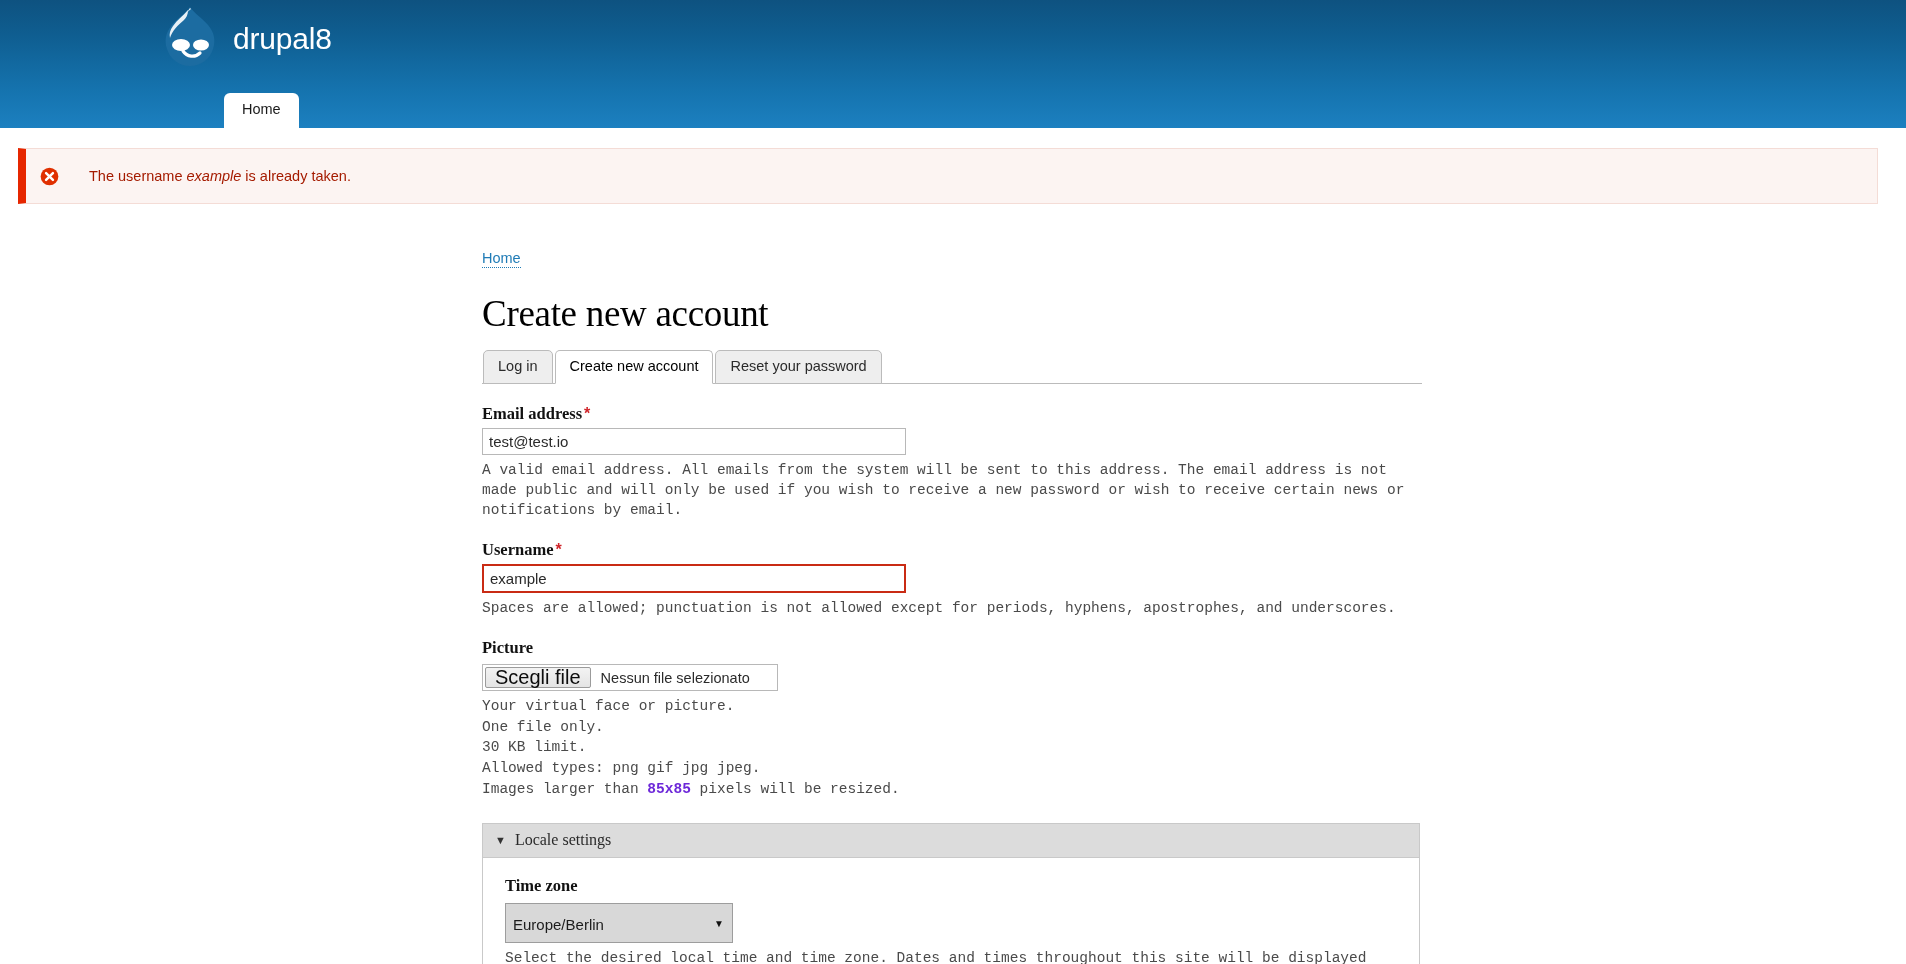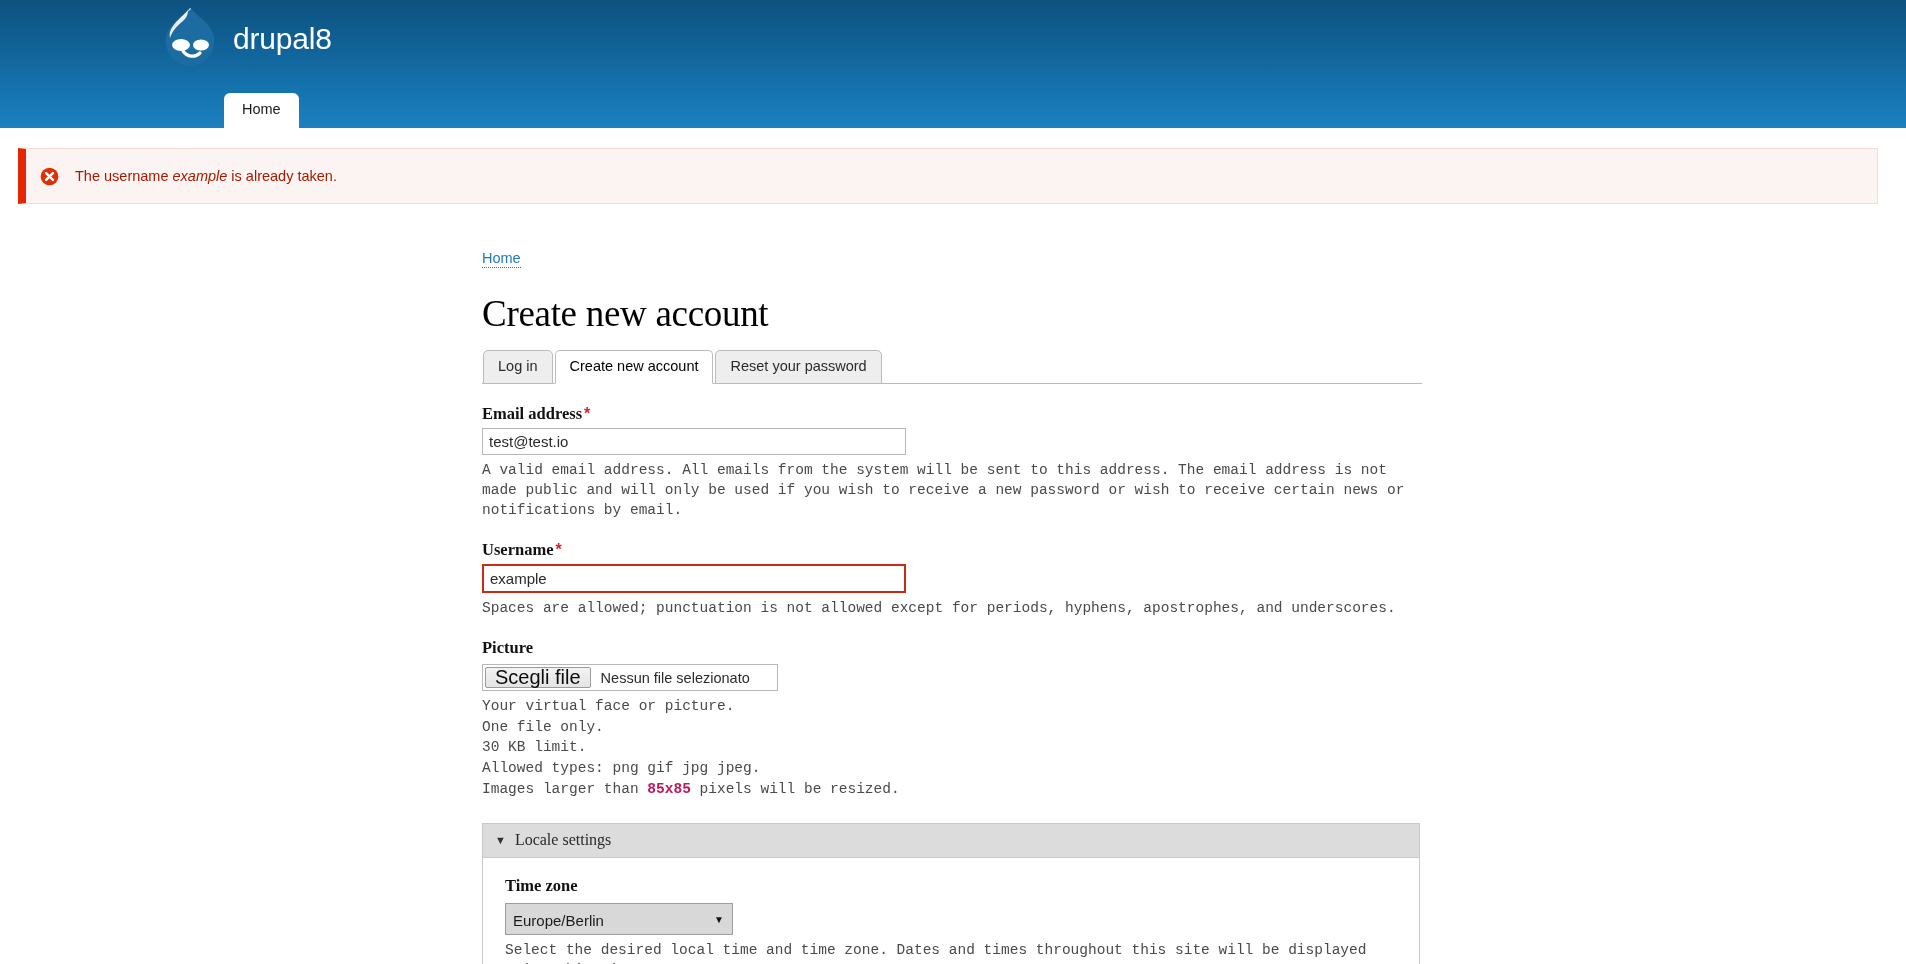--- a/index.html
+++ b/index.html
@@ -81,21 +81,21 @@
     background: #fff;
   }
   .message-error {
     margin: 0 28px 0 18px;
     background: #fcf4f2;
     border: 1px solid #f4dcd6;
     border-left: 8px solid #e62600;
     padding: 14px 10px 14px 14px;
     display: flex;
     align-items: center;
-    gap: 16px;
+    gap: 30px;
     min-height: 26px;
   }
   .error-icon {
     flex: 0 0 auto;
     width: 19px;
     height: 19px;
     display: block;
   }
   .message-error-text {
     font-family: "Liberation Sans", "DejaVu Sans", sans-serif;
@@ -202,21 +202,21 @@
     height: 29px;
   }
   .description {
     font-family: Liberation Mono, monospace;
     font-size: 14.5px;
     color: #4a4a4a;
     line-height: 1.38;
     margin: 5px 0 0 0;
     max-width: 940px;
   }
-  .description b { font-weight: bold; color: #be185d; }
+  .description b { font-weight: bold; color: #6d28d9; }
   .description-lines div { line-height: 1.42; }
 
   
   .file-wrap {
     display: inline-flex;
     align-items: stretch;
     border: 1px solid #b8b8b8;
     background: #ffffff;
     height: 27px;
     box-sizing: border-box;
@@ -270,21 +270,21 @@
     font-size: 11px;
     line-height: 1;
     color: #333;
     display: inline-block;
   }
   .details-body { padding: 18px 22px 22px 22px; }
   .select-input {
     display: block;
     box-sizing: border-box;
     width: 228px;
-    height: 32px;
+    height: 40px;
     background: #d8d8d8;
     border: 1px solid #9d9d9d;
     font-family: "Liberation Sans", "DejaVu Sans", sans-serif;
     font-size: 15px;
     color: #1c1c1c;
     padding: 4px 22px 0 7px;
     -webkit-appearance: none;
     -moz-appearance: none;
     appearance: none;
     border-radius: 0;

